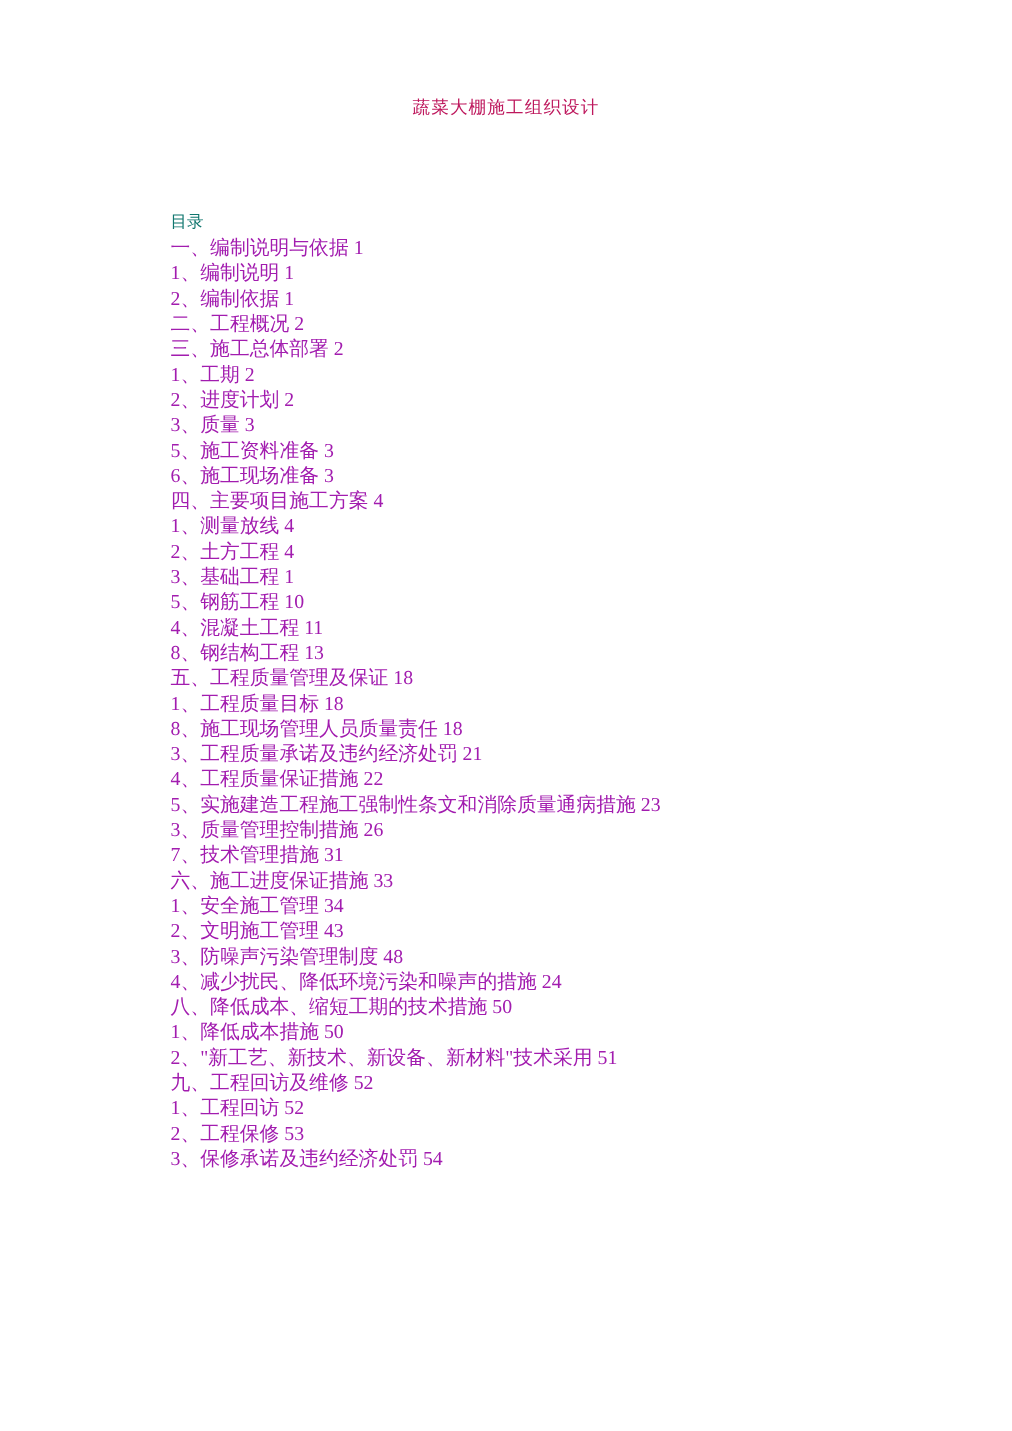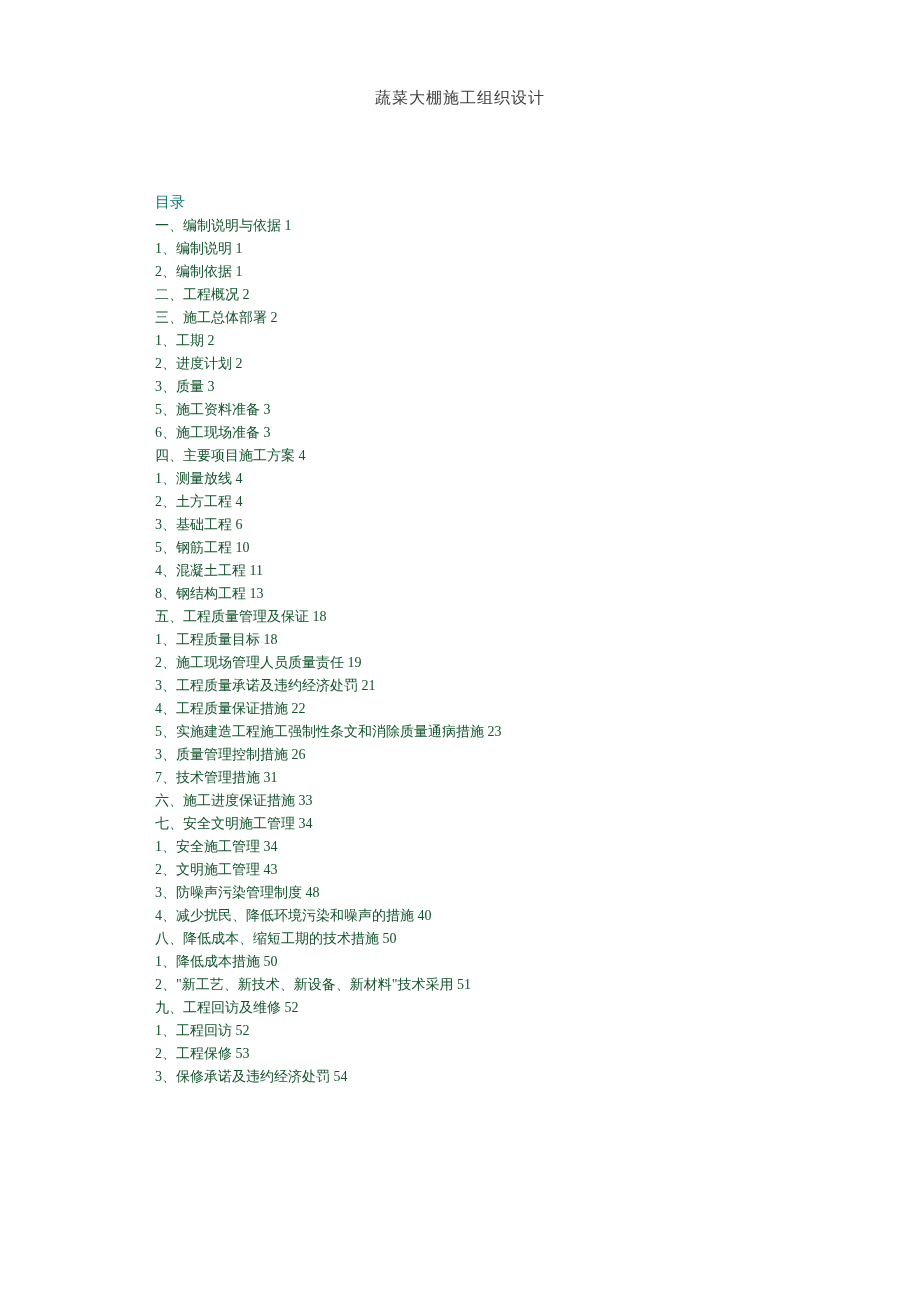--- a/index.html
+++ b/index.html
@@ -13,32 +13,32 @@
       width: 920px;
       height: 1301px;
       position: relative;
     }
     .page {
       padding: 88px 155px 0 155px;
     }
     .title {
       text-align: center;
       font-size: 16px;
-      color: #404040;
+      color: #be185d;
       margin-bottom: 82px;
       letter-spacing: 1px;
     }
     .toc-heading {
       font-size: 15px;
       color: #0f766e;
       line-height: 23px;
     }
     .toc-line {
-      font-size: 14px;
-      color: #14532d;
+      font-size: 18px;
+      color: #a21caf;
       line-height: 23px;
       white-space: nowrap;
     }
   </style>
 </head>
 <body>
 
 <div class="page">
   <div class="title">蔬菜大棚施工组织设计</div>
   <div class="toc-heading">目录</div>
@@ -48,38 +48,37 @@
   <div class="toc-line">二、工程概况 2</div>
   <div class="toc-line">三、施工总体部署 2</div>
   <div class="toc-line">1、工期 2</div>
   <div class="toc-line">2、进度计划 2</div>
   <div class="toc-line">3、质量 3</div>
   <div class="toc-line">5、施工资料准备 3</div>
   <div class="toc-line">6、施工现场准备 3</div>
   <div class="toc-line">四、主要项目施工方案 4</div>
   <div class="toc-line">1、测量放线 4</div>
   <div class="toc-line">2、土方工程 4</div>
-  <div class="toc-line">3、基础工程 6</div>
+  <div class="toc-line">3、基础工程 1</div>
   <div class="toc-line">5、钢筋工程 10</div>
   <div class="toc-line">4、混凝土工程 11</div>
   <div class="toc-line">8、钢结构工程 13</div>
   <div class="toc-line">五、工程质量管理及保证 18</div>
   <div class="toc-line">1、工程质量目标 18</div>
-  <div class="toc-line">2、施工现场管理人员质量责任 19</div>
+  <div class="toc-line">8、施工现场管理人员质量责任 18</div>
   <div class="toc-line">3、工程质量承诺及违约经济处罚 21</div>
   <div class="toc-line">4、工程质量保证措施 22</div>
   <div class="toc-line">5、实施建造工程施工强制性条文和消除质量通病措施 23</div>
   <div class="toc-line">3、质量管理控制措施 26</div>
   <div class="toc-line">7、技术管理措施 31</div>
   <div class="toc-line">六、施工进度保证措施 33</div>
-  <div class="toc-line">七、安全文明施工管理 34</div>
   <div class="toc-line">1、安全施工管理 34</div>
   <div class="toc-line">2、文明施工管理 43</div>
   <div class="toc-line">3、防噪声污染管理制度 48</div>
-  <div class="toc-line">4、减少扰民、降低环境污染和噪声的措施 40</div>
+  <div class="toc-line">4、减少扰民、降低环境污染和噪声的措施 24</div>
   <div class="toc-line">八、降低成本、缩短工期的技术措施 50</div>
   <div class="toc-line">1、降低成本措施 50</div>
   <div class="toc-line">2、"新工艺、新技术、新设备、新材料"技术采用 51</div>
   <div class="toc-line">九、工程回访及维修 52</div>
   <div class="toc-line">1、工程回访 52</div>
   <div class="toc-line">2、工程保修 53</div>
   <div class="toc-line">3、保修承诺及违约经济处罚 54</div>
 </div>
 
 </body></html>

